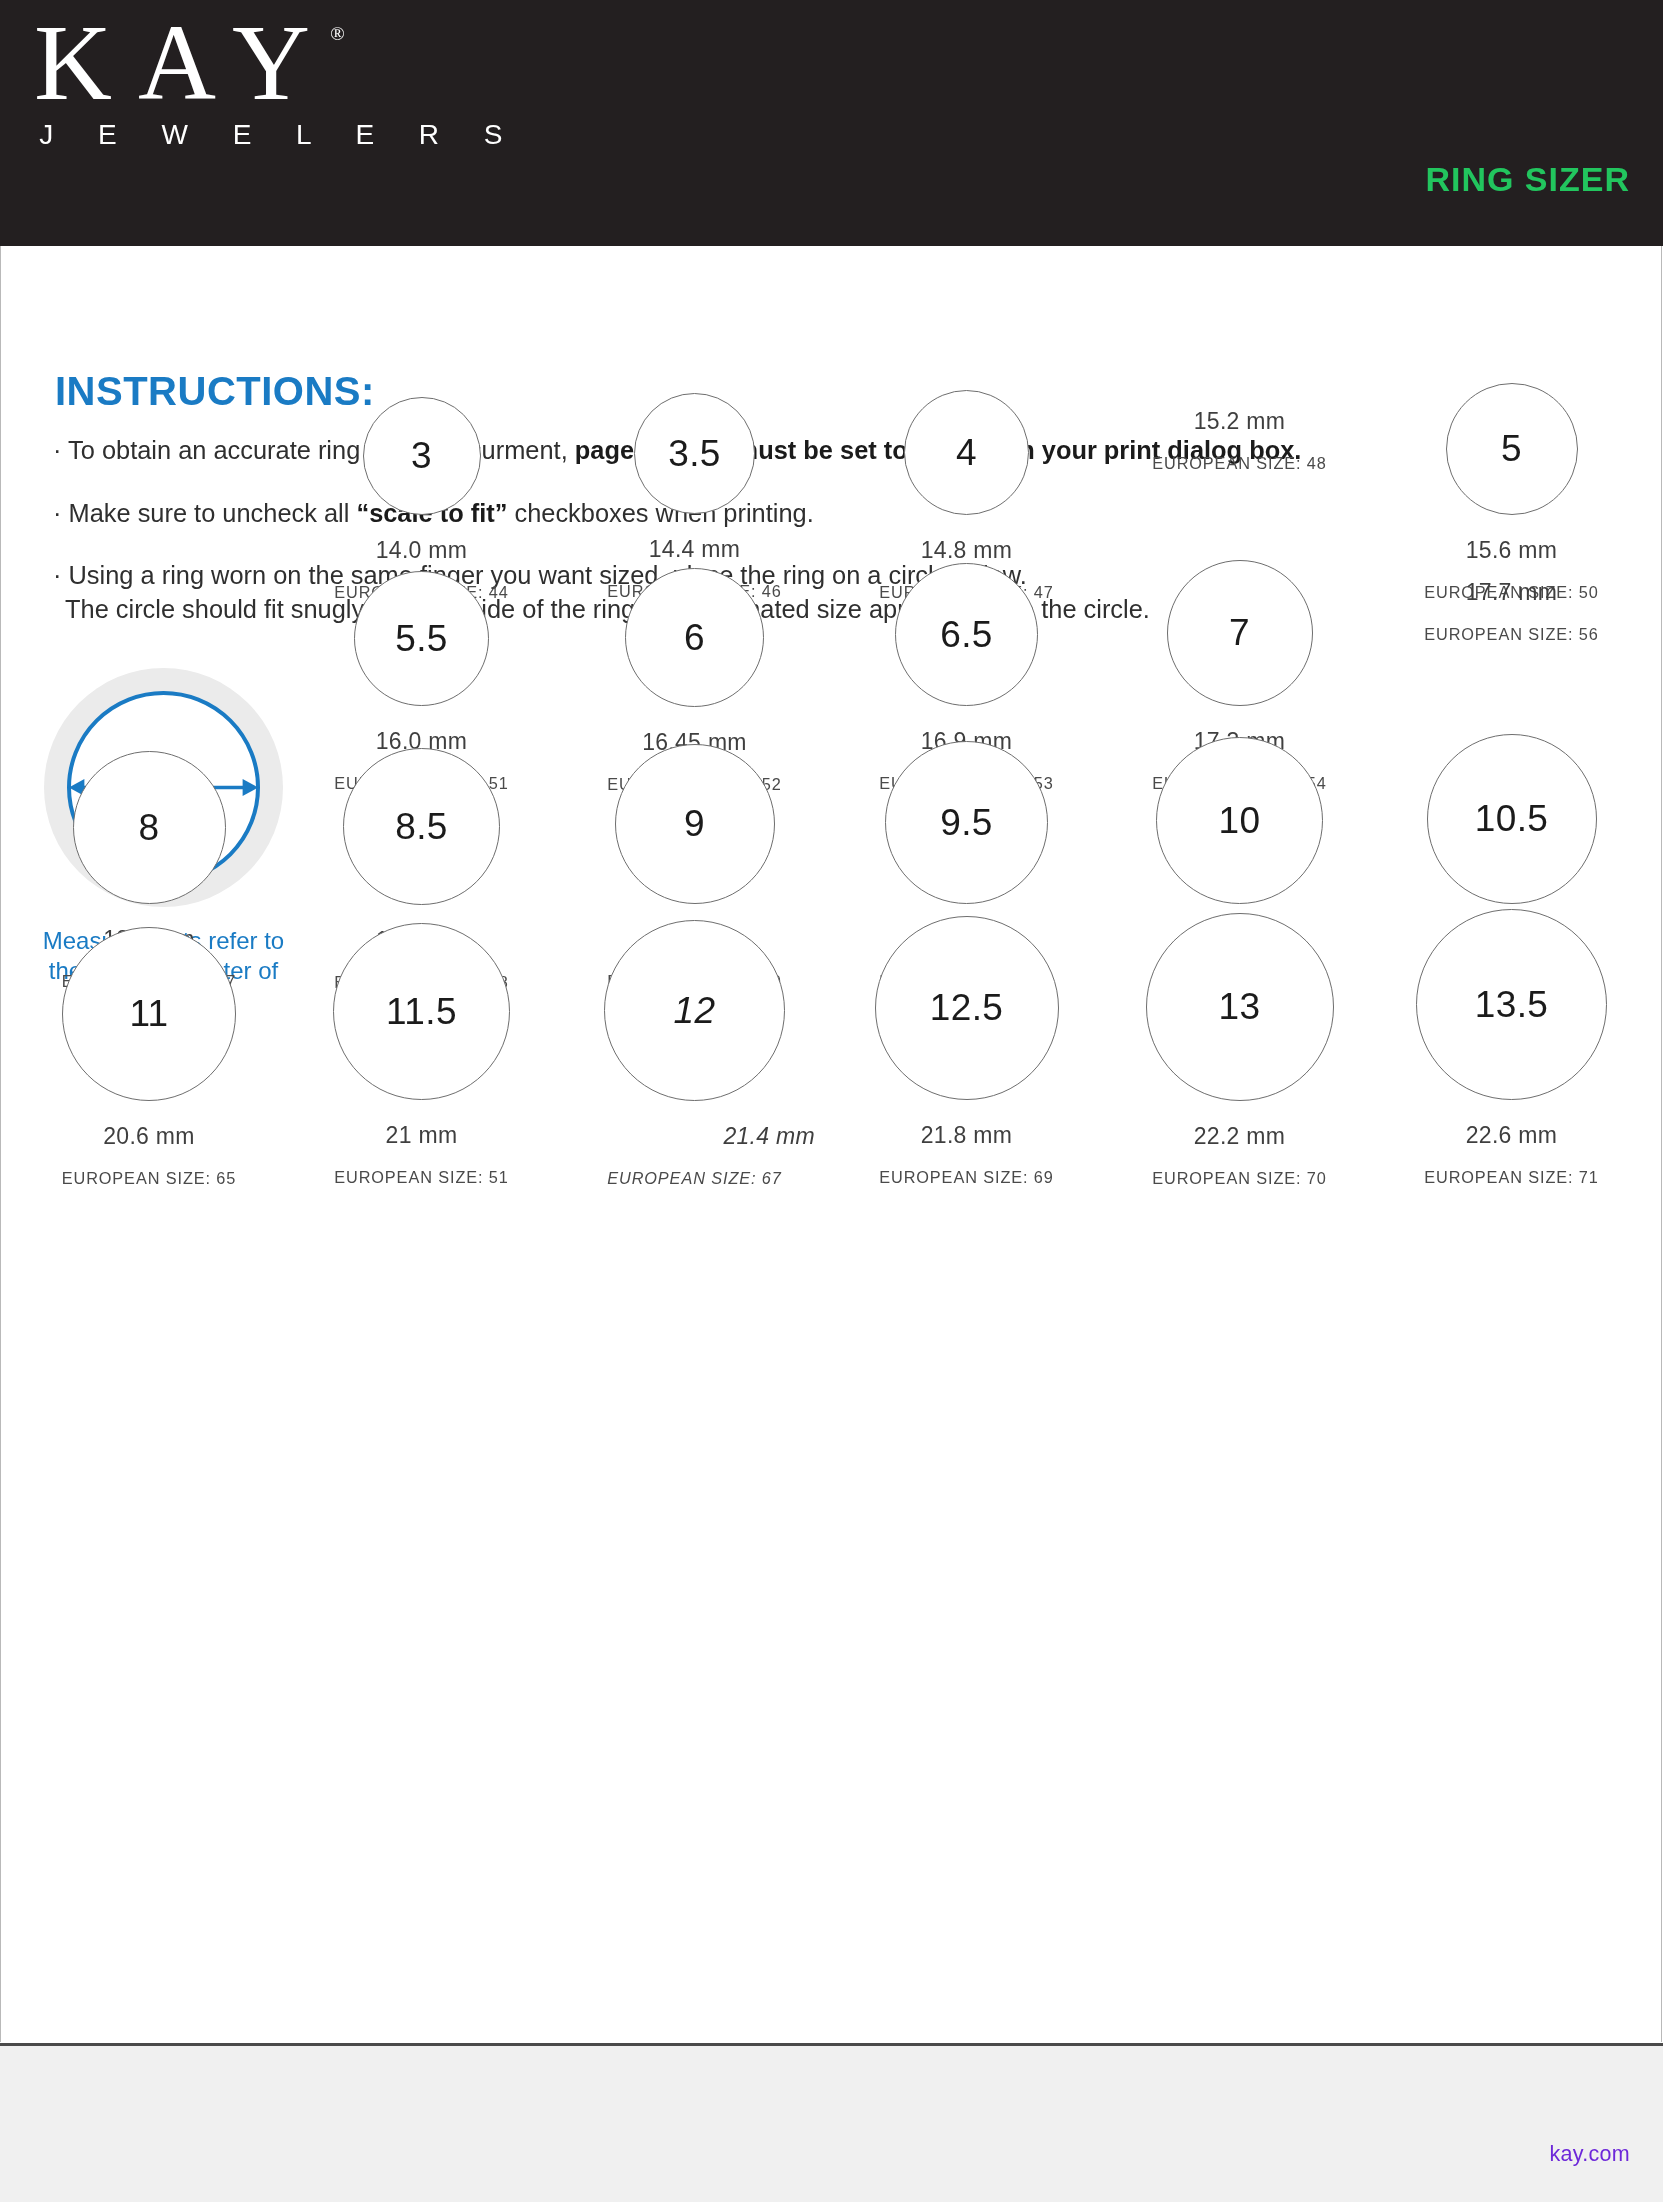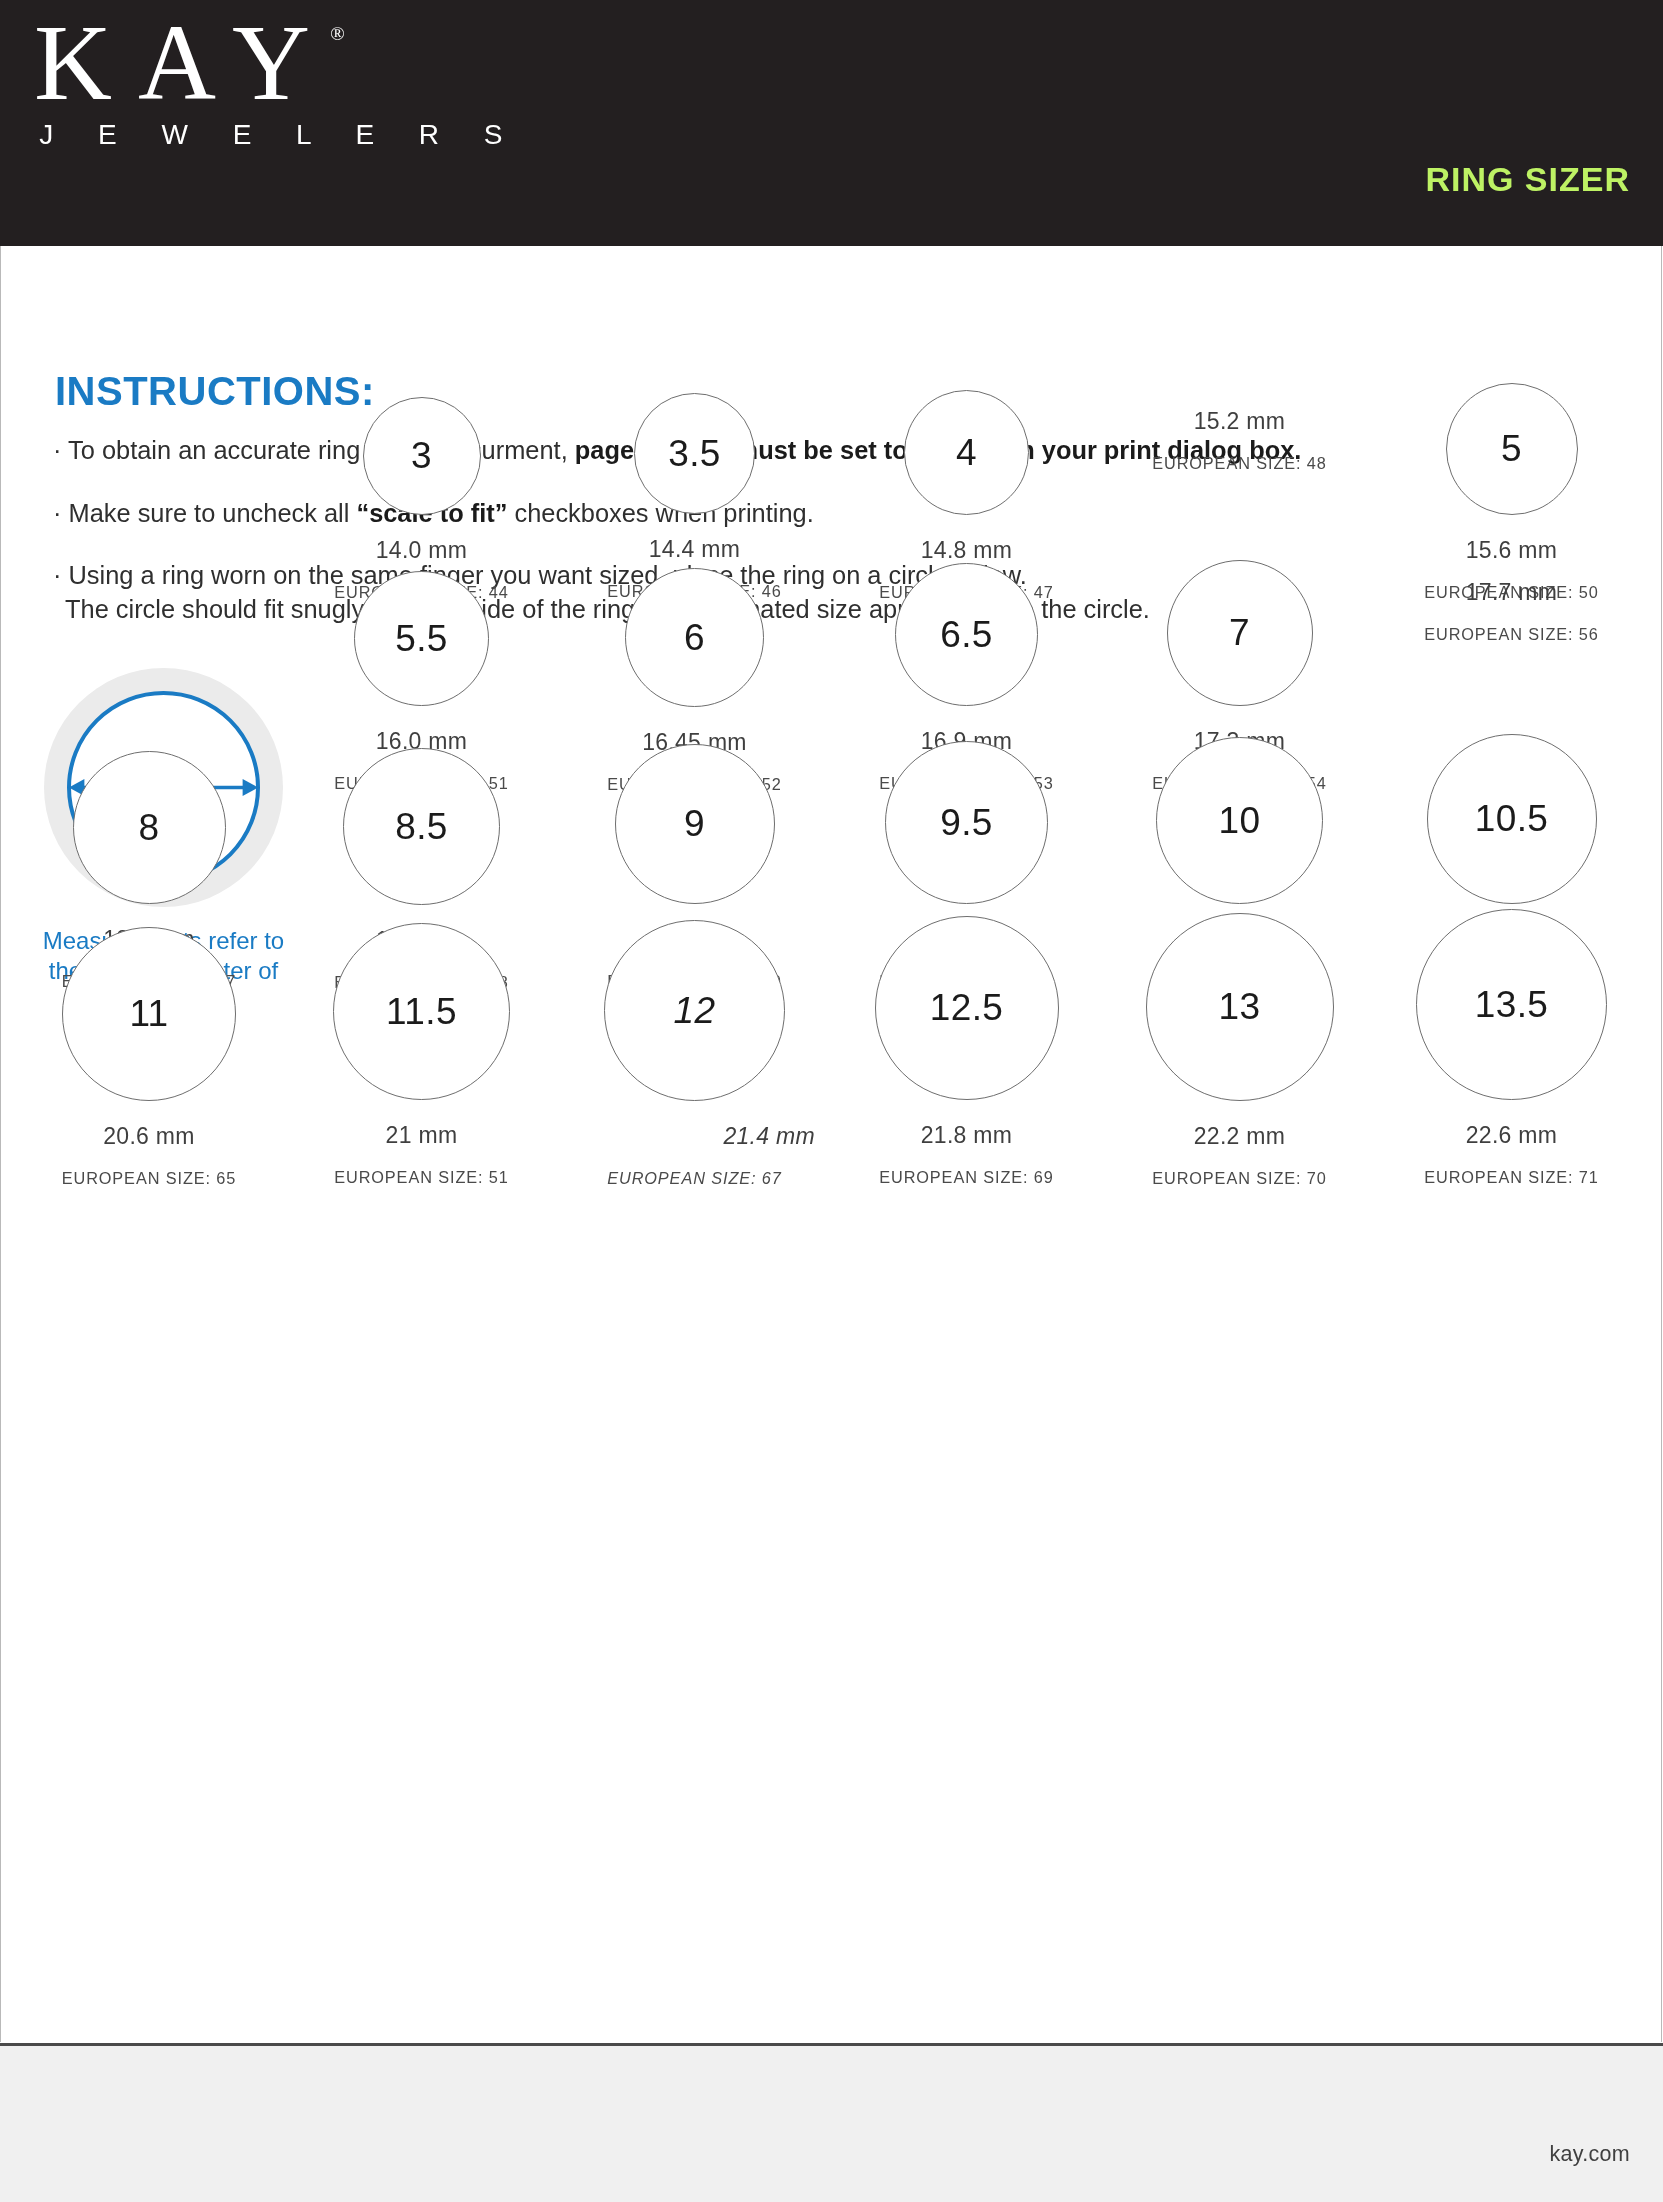--- a/index.html
+++ b/index.html
@@ -27,21 +27,21 @@
   .logo-reg{
     position:absolute;right:-8.6px;top:12px;
     font-size:19px;letter-spacing:0;line-height:1;color:#fff;
   }
   .logo-jewelers{
     color:#ffffff;font-size:28px;line-height:36px;
     letter-spacing:18.5px;font-weight:400;margin-left:5.2px;margin-top:3.4px;
   }
   .header-title{
     position:absolute;right:34px;top:160px;
-    color:#bef264;font-size:34px;font-weight:bold;letter-spacing:1px;
+    color:#22c55e;font-size:34px;font-weight:bold;letter-spacing:1px;
   }
 
   
   .sheet{
     position:absolute;left:0;top:246px;width:1662px;height:1796px;
     border-left:1.7px solid #b9b9b9;border-right:1.7px solid #b9b9b9;
     background:#fff;box-sizing:border-box;
   }
 
   
@@ -88,21 +88,21 @@
   .mm{font-size:23px;color:#3f3f3f;letter-spacing:0.3px;}
   .eu{font-size:16.3px;color:#4a4a4a;letter-spacing:0.9px;}
 
   
   .footer{
     position:absolute;left:0;top:2043px;width:1664px;height:160px;
     background:#f0f0f0;border-top:3.4px solid #4a4a4a;box-sizing:border-box;
   }
   .footer-url{
     position:absolute;right:34px;bottom:36px;
-    font-size:21.5px;color:#404040;letter-spacing:0.3px;
+    font-size:21.5px;color:#6d28d9;letter-spacing:0.3px;
   }
 </style>
 </head>
 <body>
 
 <div class="page">
 
   <div class="header">
     <div class="logo-wrap">
       <div class="logo-kay">

